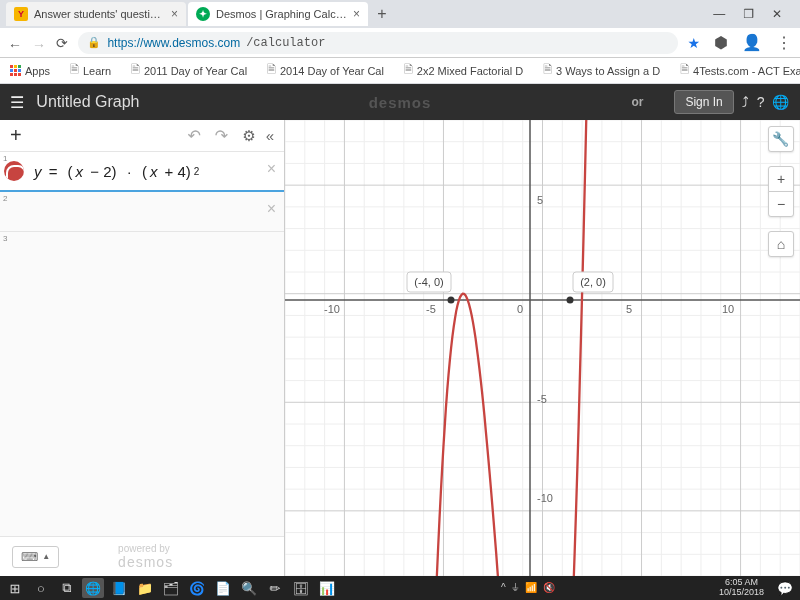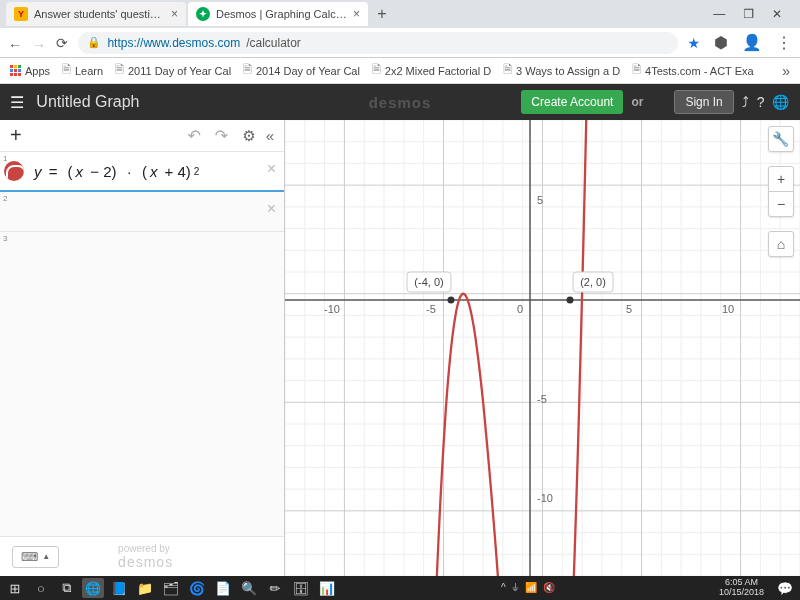--- a/index.html
+++ b/index.html
@@ -16,25 +16,25 @@
   .tab .title { white-space: nowrap; overflow: hidden; text-overflow: ellipsis; flex: 1; }
   .tab .tab-x { color:#666; font-size:12px; }
   .new-tab { width: 24px; text-align:center; color:#555; font-size:16px; }
   .win-ctrls { margin-left:auto; display:flex; gap:18px; padding-right:12px; color:#444; font-size:12px; }
 
   .addr-bar { display:flex; align-items:center; height:30px; background:#fff; padding:0 8px; gap:10px; border-bottom:1px solid #ccc;}
   .addr-bar .nav-icn { color:#555; font-size:14px; }
   .url-field { flex:1; display:flex; align-items:center; gap:6px; background:#f1f3f4; border-radius:14px; height:22px; padding:0 10px; font-size:12px; color:#333;}
   .url-field .lock { color:#4caf50; font-size:11px; }
   .url-field .host { color:#0369a1; }
-  .url-field .path { color:#555; }
+  .url-field .path { color:#555;font-family:Liberation Mono, monospace; }
   .addr-right { display:flex; gap:14px; align-items:center; color:#555; }
   .star { color:#1a73e8; font-size:14px; }
 
-  .bm-bar { display:flex; align-items:center; height:26px; background:#fff; padding:0 10px; gap:12px; font-size:11px; color:#444; border-bottom:1px solid #dadce0;}
+  .bm-bar { display:flex; align-items:center; height:26px; background:#fff; padding:0 10px; gap:20px; font-size:11px; color:#444; border-bottom:1px solid #dadce0;}
   .bm { display:flex; align-items:center; gap:4px; white-space:nowrap; }
   .bm .doc-icn { font-size:11px; color:#777; }
   .apps-icn { display:grid; grid-template-columns:repeat(3,3px); grid-template-rows:repeat(3,3px); gap:1px;}
   .apps-icn span{background:#ea4335;width:3px;height:3px;}
   .apps-icn span:nth-child(2){background:#fbbc05;} .apps-icn span:nth-child(3){background:#34a853;}
   .apps-icn span:nth-child(4){background:#4285f4;} .apps-icn span:nth-child(6){background:#4285f4;}
   .bm-overflow { margin-left:auto; font-size:14px; color:#555;}
 
   
   .ds-header { display:flex; align-items:center; height:36px; background:#2e2e2e; color:#eee; padding:0 10px; gap:12px; }
@@ -185,21 +185,20 @@
       </div>
     <span class="bm-overflow">»</span>
   </div>
 </div>
 
 <div class="ds-header">
   <span class="hamburger">☰</span>
   <span class="ds-title">Untitled Graph</span>
   <span class="ds-logo">desmos</span>
   <div class="ds-right">
-    <button class="btn-create">Create Account</button>
     <span class="or-text">or</span>
     <button class="btn-signin">Sign In</button>
     <span class="hdr-icn">⤴</span>
     <span class="hdr-icn">?</span>
     <span class="hdr-icn">🌐</span>
   </div>
 </div>
 
 <div class="ds-body">
   <div class="expr-panel">

